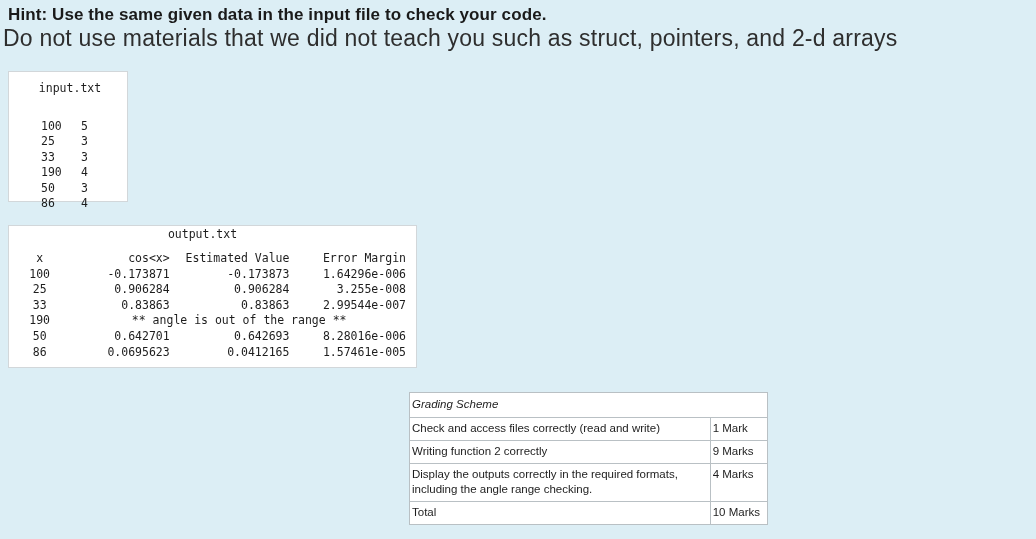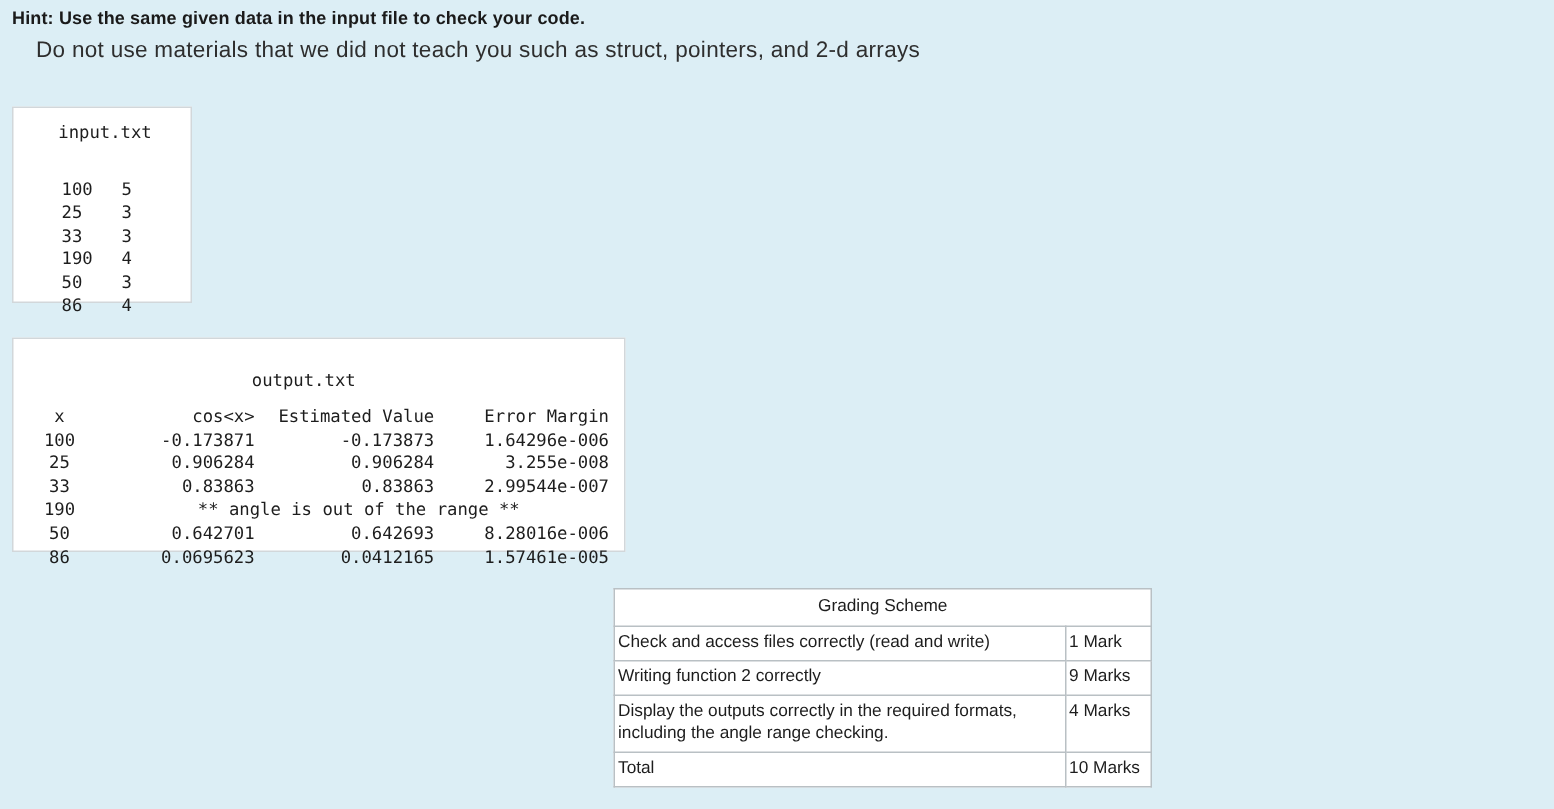--- a/index.html
+++ b/index.html
@@ -11,30 +11,30 @@
     height: 539px;
     background: #dceef5;
     font-family: "Liberation Sans", sans-serif;
     overflow: hidden;
     position: relative;
   }
   .hint {
     position: absolute;
     left: 8px;
     top: 5px;
-    font-size: 12px;
+    font-size: 17px;
     font-weight: bold;
     color: #1a1a1a;
     letter-spacing: 0.1px;
   }
   .headline {
     position: absolute;
-    left: 24px;
+    left: 3px;
     top: 25px;
-    font-size: 15px;
+    font-size: 23px;
     color: #2e2e2e;
     letter-spacing: 0.2px;
   }
 
   
   .panel {
     position: absolute;
     background: #ffffff;
     border: 1px solid #d2d7da;
     box-sizing: border-box;
@@ -76,21 +76,21 @@
   #output-panel {
     left: 8px;
     top: 225px;
     width: 409px;
     height: 143px;
   }
   #output-panel .file-title {
     font-size: 11.5px;
     color: #1d1d1d;
     text-align: center;
-    padding-top: 20px;
+    padding-top: 1px;
     padding-right: 20px;
   }
   .out-table {
     margin-top: 10px;
     width: 100%;
     border-collapse: collapse;
     font-family: "DejaVu Sans Mono", monospace;
     font-size: 11.5px;
     color: #1d1d1d;
   }
@@ -119,22 +119,22 @@
     font-size: 11.5px;
     color: #1d1d1d;
   }
   #grading td {
     border: 1px solid #b9c0c4;
     vertical-align: top;
     padding: 3px 2px 4px 2px;
     line-height: 15px;
   }
   #grading td.gs-title {
-    text-align: center;
     padding: 4px 2px 5px 2px;
+    font-style: italic;
   }
   .gs-desc { width: 304px; }
   .gs-mark { width: 53px; }
 </style>
 </head>
 <body>
 
 <div class="hint">Hint: Use the same given data in the input file to check your code.</div>
 <div class="headline">Do not use materials that we did not teach you such as struct, pointers, and 2-d arrays</div>
 

